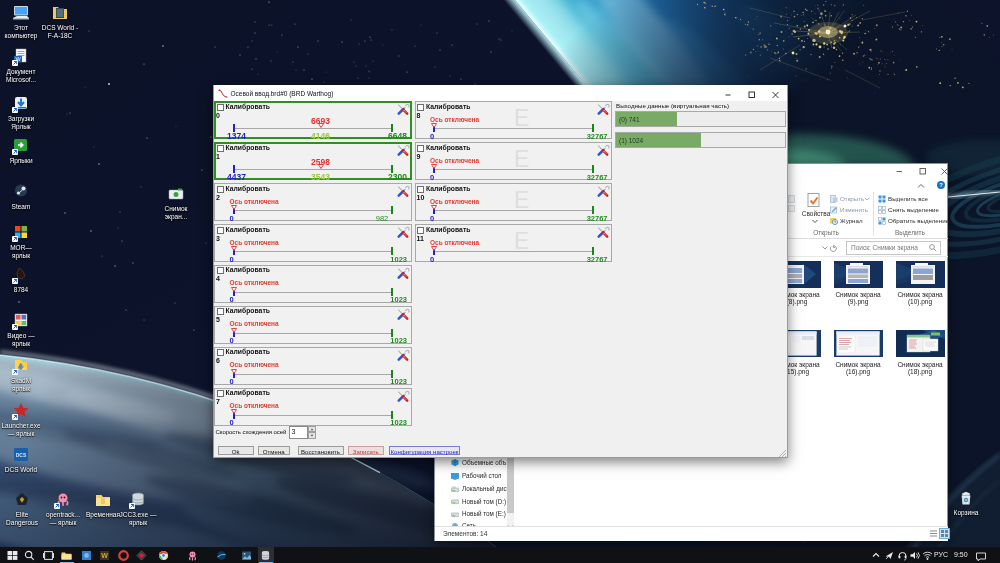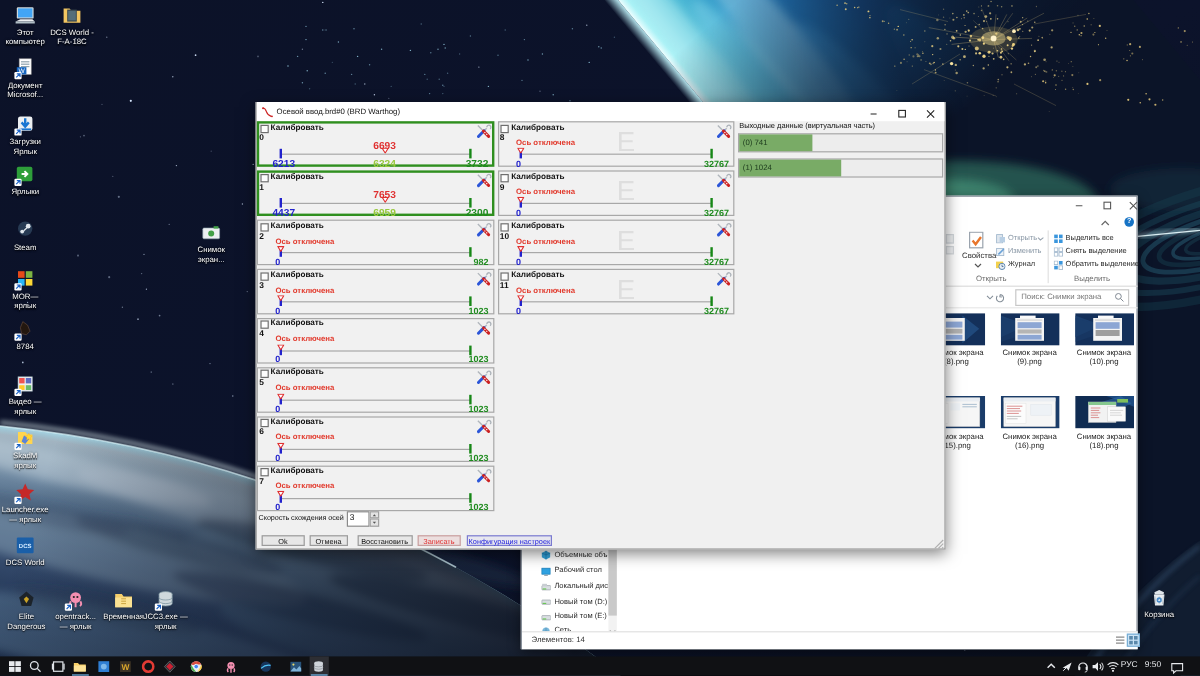--- a/index.html
+++ b/index.html
@@ -948,44 +948,44 @@
       <line x1="6.9" y1="6.3" x2="11.2" y2="10.6" stroke="#cc2222" stroke-width="2.5" stroke-linecap="round"></line>
       <line x1="7.7" y1="7.1" x2="10.5" y2="9.9" stroke="#ffffff" stroke-width="0.9" stroke-dasharray="1.1 1.1"></line>
     </svg>
     <div class="abs" style="left:233.5px;top:128.3px;width:158.5px;height:1px;background:#a8a8a8"></div>
     <div class="abs" style="left:232.5px;top:124.3px;width:2px;height:8px;background:#2222cc"></div>
     <div class="abs" style="left:391.0px;top:124.3px;width:2px;height:8px;background:#178717"></div>
     <div class="abs" style="left:300.5px;top:115.8px;width:40px;text-align:center;font-size:8.5px;font-weight:bold;color:#e03030">6693</div>
     <svg class="abs" style="left:317.5px;top:123.1px" width="6" height="5" viewBox="0 0 6 5">
       <path d="M0.5 0.5 h5 l-2.5 4 z" fill="#fff" stroke="#e03030" stroke-width="0.9"></path>
     </svg>
-    <div class="abs" style="left:227px;top:131.3px;font-size:8.5px;font-weight:bold;color:#2222cc">6213</div>
-    <div class="abs" style="left:300.5px;top:131.3px;width:40px;text-align:center;font-size:8.5px;font-weight:bold;color:#97c83c">6324</div>
-    <div class="abs" style="left:357px;top:131.3px;width:50px;text-align:right;font-size:8.5px;font-weight:bold;color:#1e8b1e">3732</div>
+    <div class="abs" style="left:227px;top:131.3px;font-size:8.5px;font-weight:bold;color:#2222cc">1374</div>
+    <div class="abs" style="left:300.5px;top:131.3px;width:40px;text-align:center;font-size:8.5px;font-weight:bold;color:#97c83c">4146</div>
+    <div class="abs" style="left:357px;top:131.3px;width:50px;text-align:right;font-size:8.5px;font-weight:bold;color:#1e8b1e">6648</div>
     <div class="abs" style="left:214px;top:142.2px;width:197.5px;height:38px;background:#f1f1f1;border:2px solid #2f8f1f"></div>
     <div class="abs" style="left:216.5px;top:144.7px;width:7px;height:7px;background:#fdfdfd;border:1px solid #6e6e6e"></div>
     <div class="abs" style="left:225.5px;top:143.7px;font-size:6.8px;font-weight:bold;color:#111">Калибровать</div>
     <div class="abs" style="left:216px;top:152.7px;font-size:7px;font-weight:bold;color:#111">1</div>
     <svg class="abs" style="left:395.5px;top:144.2px" width="14" height="13" viewBox="0 0 14 13">
       <path d="M9.7 3.1 a1.7 1.7 0 1 1 2.7 1.3" fill="none" stroke="#aab1b8" stroke-width="1.1"></path>
       <line x1="9.6" y1="3.8" x2="7" y2="6.4" stroke="#b0b6bc" stroke-width="1.2"></line>
       <line x1="7.4" y1="6" x2="2.7" y2="10.7" stroke="#2b55d8" stroke-width="2.5" stroke-linecap="round"></line>
       <line x1="2.2" y1="1.6" x2="6.6" y2="6" stroke="#b0b6bc" stroke-width="1.1"></line>
       <line x1="6.9" y1="6.3" x2="11.2" y2="10.6" stroke="#cc2222" stroke-width="2.5" stroke-linecap="round"></line>
       <line x1="7.7" y1="7.1" x2="10.5" y2="9.9" stroke="#ffffff" stroke-width="0.9" stroke-dasharray="1.1 1.1"></line>
     </svg>
     <div class="abs" style="left:233.5px;top:169.2px;width:158.5px;height:1px;background:#a8a8a8"></div>
     <div class="abs" style="left:232.5px;top:165.2px;width:2px;height:8px;background:#2222cc"></div>
     <div class="abs" style="left:391.0px;top:165.2px;width:2px;height:8px;background:#178717"></div>
-    <div class="abs" style="left:300.5px;top:156.7px;width:40px;text-align:center;font-size:8.5px;font-weight:bold;color:#e03030">7653</div>
+    <div class="abs" style="left:300.5px;top:156.7px;width:40px;text-align:center;font-size:8.5px;font-weight:bold;color:#e03030">2598</div>
     <svg class="abs" style="left:317.5px;top:164.0px" width="6" height="5" viewBox="0 0 6 5">
       <path d="M0.5 0.5 h5 l-2.5 4 z" fill="#fff" stroke="#e03030" stroke-width="0.9"></path>
     </svg>
     <div class="abs" style="left:227px;top:172.2px;font-size:8.5px;font-weight:bold;color:#2222cc">4437</div>
-    <div class="abs" style="left:300.5px;top:172.2px;width:40px;text-align:center;font-size:8.5px;font-weight:bold;color:#97c83c">6959</div>
+    <div class="abs" style="left:300.5px;top:172.2px;width:40px;text-align:center;font-size:8.5px;font-weight:bold;color:#97c83c">3543</div>
     <div class="abs" style="left:357px;top:172.2px;width:50px;text-align:right;font-size:8.5px;font-weight:bold;color:#1e8b1e">2300</div>
     <div class="abs" style="left:214px;top:183.1px;width:197.5px;height:38px;background:#f1f1f1;border:1px solid #a8a8a8"></div>
     <div class="abs" style="left:216.5px;top:185.6px;width:7px;height:7px;background:#fdfdfd;border:1px solid #6e6e6e"></div>
     <div class="abs" style="left:225.5px;top:184.6px;font-size:6.8px;font-weight:bold;color:#111">Калибровать</div>
     <div class="abs" style="left:216px;top:193.6px;font-size:7px;font-weight:bold;color:#111">2</div>
     <svg class="abs" style="left:395.5px;top:185.1px" width="14" height="13" viewBox="0 0 14 13">
       <path d="M9.7 3.1 a1.7 1.7 0 1 1 2.7 1.3" fill="none" stroke="#aab1b8" stroke-width="1.1"></path>
       <line x1="9.6" y1="3.8" x2="7" y2="6.4" stroke="#b0b6bc" stroke-width="1.2"></line>
       <line x1="7.4" y1="6" x2="2.7" y2="10.7" stroke="#2b55d8" stroke-width="2.5" stroke-linecap="round"></line>
       <line x1="2.2" y1="1.6" x2="6.6" y2="6" stroke="#b0b6bc" stroke-width="1.1"></line>
@@ -993,21 +993,21 @@
       <line x1="7.7" y1="7.1" x2="10.5" y2="9.9" stroke="#ffffff" stroke-width="0.9" stroke-dasharray="1.1 1.1"></line>
     </svg>
     <div class="abs" style="left:233.5px;top:210.1px;width:158.5px;height:1px;background:#a8a8a8"></div>
     <div class="abs" style="left:232.5px;top:206.1px;width:2px;height:8px;background:#2222cc"></div>
     <div class="abs" style="left:391.0px;top:206.1px;width:2px;height:8px;background:#178717"></div>
     <div class="abs" style="left:229.5px;top:197.6px;font-size:6.5px;font-weight:bold;color:#e23b2e">Ось отключена</div>
     <svg class="abs" style="left:230.5px;top:204.9px" width="6" height="5" viewBox="0 0 6 5">
       <path d="M0.5 0.5 h5 l-2.5 4 z" fill="#fff" stroke="#e03030" stroke-width="0.9"></path>
     </svg>
     <div class="abs" style="left:227.0px;top:213.6px;width:9px;text-align:center;font-size:7.5px;font-weight:bold;color:#2222cc">0</div>
-    <div class="abs" style="left:357px;top:213.6px;width:50px;text-align:right;font-size:7.5px;font-weight:bold;color:#1e8b1e">982</div>
+    <div class="abs" style="left:357px;top:213.6px;width:50px;text-align:center;font-size:7.5px;font-weight:normal;color:#1e8b1e">982</div>
     <div class="abs" style="left:214px;top:224.0px;width:197.5px;height:38px;background:#f1f1f1;border:1px solid #a8a8a8"></div>
     <div class="abs" style="left:216.5px;top:226.5px;width:7px;height:7px;background:#fdfdfd;border:1px solid #6e6e6e"></div>
     <div class="abs" style="left:225.5px;top:225.5px;font-size:6.8px;font-weight:bold;color:#111">Калибровать</div>
     <div class="abs" style="left:216px;top:234.5px;font-size:7px;font-weight:bold;color:#111">3</div>
     <svg class="abs" style="left:395.5px;top:226.0px" width="14" height="13" viewBox="0 0 14 13">
       <path d="M9.7 3.1 a1.7 1.7 0 1 1 2.7 1.3" fill="none" stroke="#aab1b8" stroke-width="1.1"></path>
       <line x1="9.6" y1="3.8" x2="7" y2="6.4" stroke="#b0b6bc" stroke-width="1.2"></line>
       <line x1="7.4" y1="6" x2="2.7" y2="10.7" stroke="#2b55d8" stroke-width="2.5" stroke-linecap="round"></line>
       <line x1="2.2" y1="1.6" x2="6.6" y2="6" stroke="#b0b6bc" stroke-width="1.1"></line>
       <line x1="6.9" y1="6.3" x2="11.2" y2="10.6" stroke="#cc2222" stroke-width="2.5" stroke-linecap="round"></line>

